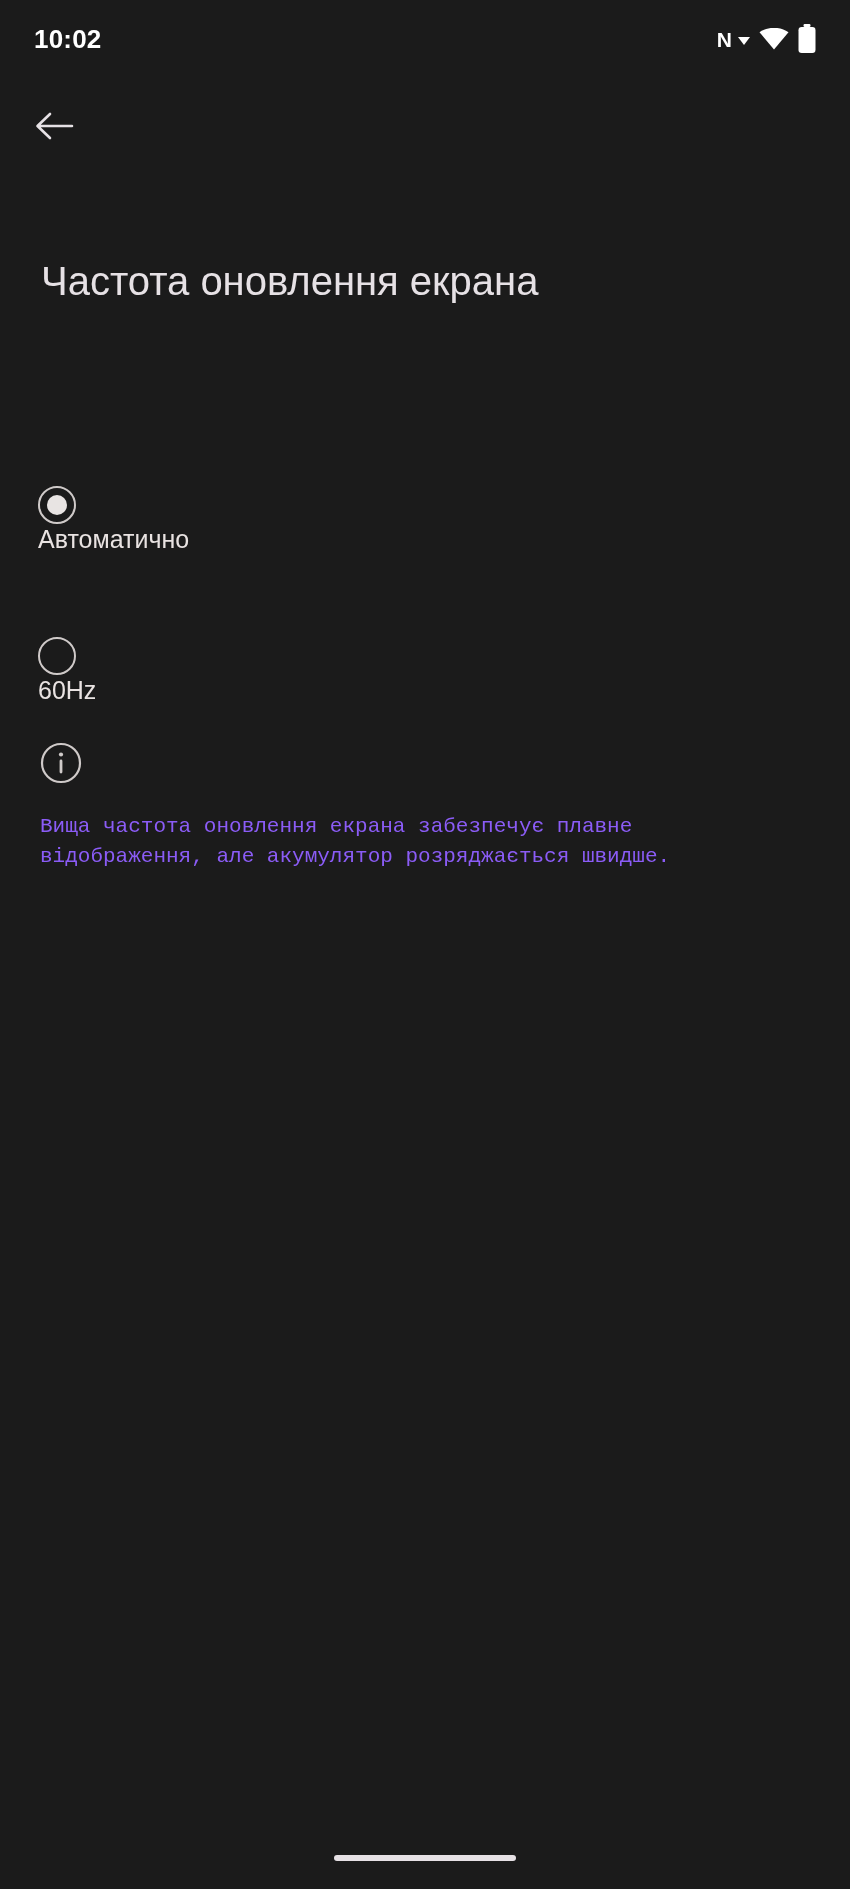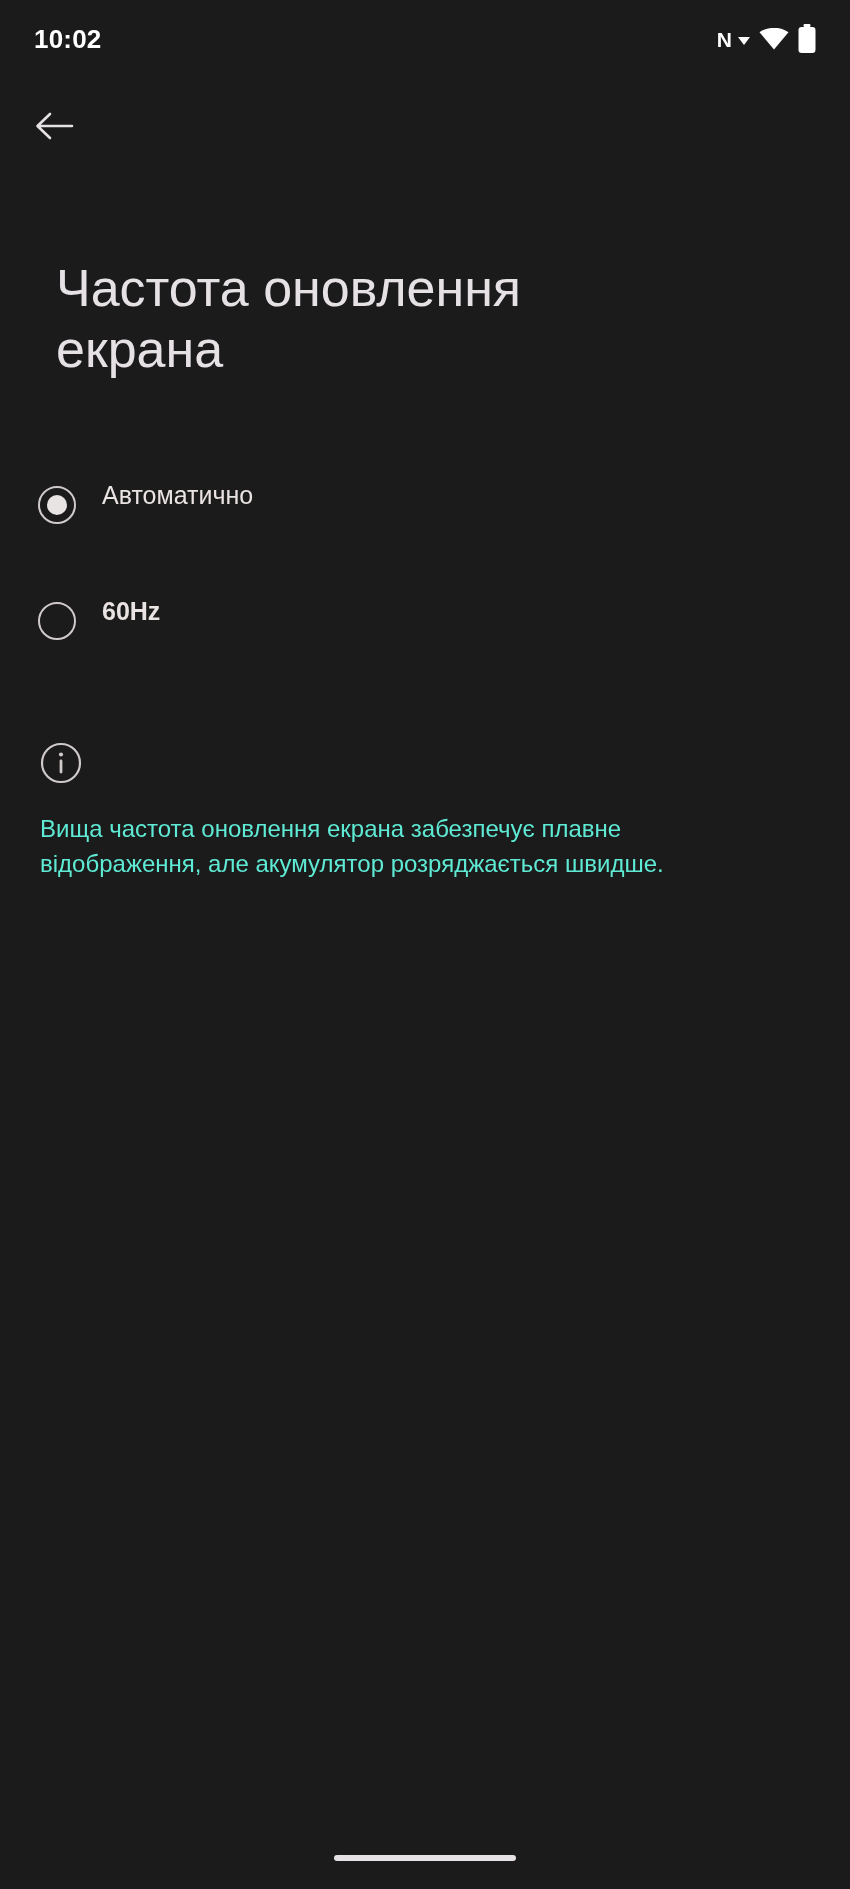--- a/index.html
+++ b/index.html
@@ -70,42 +70,43 @@
     display: flex;
     align-items: center;
     justify-content: center;
     cursor: pointer;
   }
 
   
   .page-title {
     position: absolute;
     top: 258px;
-    left: 56px;
+    left: 41px;
     width: 610px;
-    font-size: 52px;
+    font-size: 40px;
     line-height: 1.17;
     font-weight: 400;
     color: #e6e1e5;
     letter-spacing: 0px;
   }
 
   
   .options {
     position: absolute;
     top: 466px;
     left: 0;
     width: 850px;
   }
   .option-row {
     display: flex;
     align-items: flex-start;
     padding: 14px 40px 14px 38px;
     box-sizing: border-box;
     cursor: pointer;
+    flex-direction: column;
   }
   .radio {
     flex: 0 0 auto;
     width: 38px;
     height: 38px;
     border-radius: 50%;
     border: 2.5px solid #cfcac9;
     box-sizing: border-box;
     margin-top: 6px;
     margin-right: 26px;
@@ -145,23 +146,24 @@
     top: 742px;
     left: 40px;
     width: 42px;
     height: 42px;
   }
   .info-text {
     position: absolute;
     top: 812px;
     left: 40px;
     width: 640px;
-    font-size: 24px;
+    font-size: 21px;
     line-height: 1.45;
-    color: #5eead4;
+    color: #8b5cf6;
+    font-family: Liberation Mono, monospace;
   }
 
   
   .home-indicator {
     position: absolute;
     bottom: 28px;
     left: 50%;
     transform: translateX(-50%);
     width: 182px;
     height: 6px;
@@ -203,21 +205,21 @@
 
 <div class="options">
 
   <div class="option-row">
     <span class="radio checked"></span>
     <span class="option-text">
       <span class="option-title" style="display:block;">Автоматично</span>
     </span>
   </div>
 
-  <div class="option-row" style="margin-top:44px;font-weight:bold;">
+  <div class="option-row" style="margin-top:44px;">
     <span class="radio"></span>
     <span class="option-text">
       <span class="option-title" style="display:block;">60Hz</span>
     </span>
   </div>
 
 </div>
 
 <div class="info-icon-wrap">
   <svg width="42" height="42" viewBox="0 0 42 42" aria-hidden="true">

